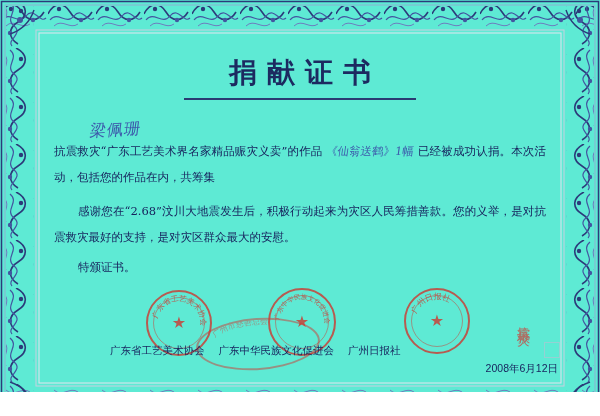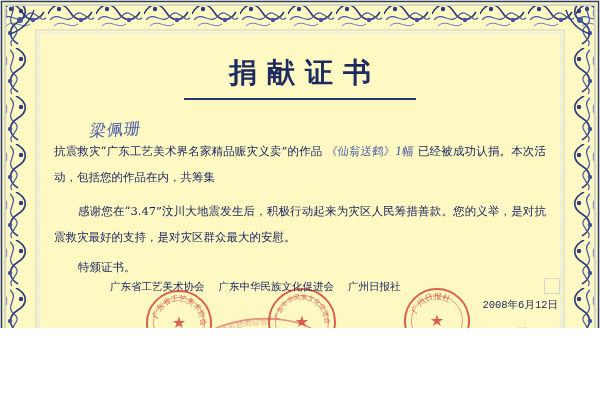--- a/index.html
+++ b/index.html
@@ -9,22 +9,22 @@
   }
   body {
     width: 600px;
     height: 416px;
     font-family: "DejaVu Sans", sans-serif;
     overflow: hidden;
   }
   .certificate {
     position: relative;
     width: 600px;
-    height: 328px;
-    background: #fef9c3;
+    height: 392px;
+    background: #5eead4;
     box-sizing: border-box;
     overflow: hidden;
   }
 
   
   .border-frame {
     position: absolute;
     left: 0; top: 0;
     width: 600px; height: 416px;
     pointer-events: none;
@@ -111,21 +111,21 @@
     font-size: 10.5px;
     color: #16215c;
     display: flex;
     gap: 14px;
   }
   .org { white-space: nowrap; }
   .date-line {
     position: absolute;
     right: 42px;
     bottom: 16px;
-    font-family: Liberation Mono, monospace;
+    font-family: Liberation Sans, sans-serif;
     font-size: 10.5px;
     color: #16215c;
   }
 
   
   .seal {
     position: absolute;
     border: 2.5px solid #d0342c;
     border-radius: 50%;
     color: #d0342c;
@@ -251,21 +251,21 @@
       <span class="recipient-name">梁佩珊</span>
     </div>
 
     <p class="body-para first-para">
       <span>抗震救灾“广东工艺美术界名家精品赈灾义卖”的作品</span>
       <span class="handwriting">《仙翁送鹤》1幅</span>
       <span>已经被成功认捐。本次活动，包括您的作品在内，共筹集</span>
     </p>
 
 
-    <p class="body-para indent">感谢您在“3.47”汶川大地震发生后，积极行动起来为灾区人民筹措善款。您的义举，是对抗震救灾最好的支持，是对灾区群众最大的安慰。</p>
+    <p class="body-para indent">感谢您在“2.68”汶川大地震发生后，积极行动起来为灾区人民筹措善款。您的义举，是对抗震救灾最好的支持，是对灾区群众最大的安慰。</p>
 
     <div class="closing">特颁证书。</div>
   </div>
 
   <div class="seal" id="seal-1">
     <div class="seal-ring-inner"></div>
     <div class="seal-star">★</div>
     <svg width="62" height="62" viewBox="0 0 62 62" xmlns="http://www.w3.org/2000/svg">
       <defs>
           <path id="arc1" d="M9,31 A22,22 0 0 1 53,31"></path>

